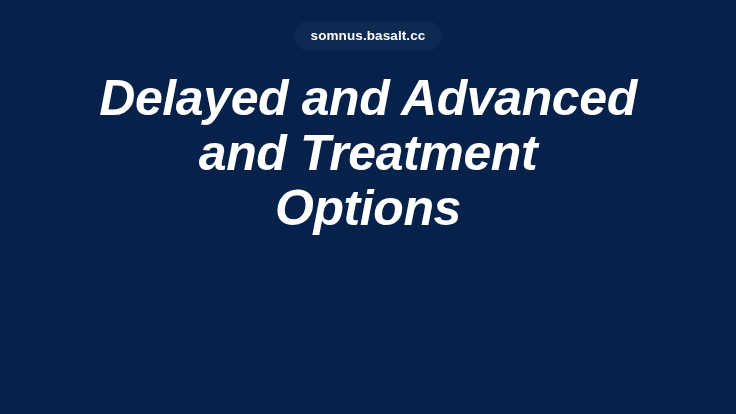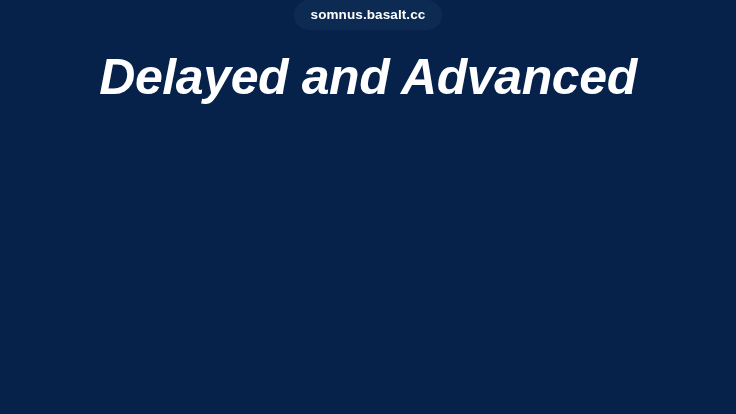--- a/index.html
+++ b/index.html
@@ -25,20 +25,21 @@
     display: flex;
     flex-direction: column;
     align-items: center;
   }
 
   
   #badge-row {
     width: 100%;
     display: flex;
     justify-content: center;
+    margin-top: 21px;
   }
 
   #domain-badge {
     display: inline-flex;
     align-items: center;
     justify-content: center;
     height: 30px;
     padding: 0 17px;
     border-radius: 15px;
     background: #0d2b52;
@@ -83,15 +84,17 @@
 <div id="card">
 
   <div id="badge-row">
     <div id="domain-badge">
       <span id="domain-badge-label">somnus.basalt.cc</span>
     </div>
   </div>
 
   <h1 id="headline">
     <span class="line">Delayed and Advanced</span>
+    <span class="line">and Treatment</span>
+    <span class="line">Options</span>
   </h1>
 
 </div>
 
 </body></html>

